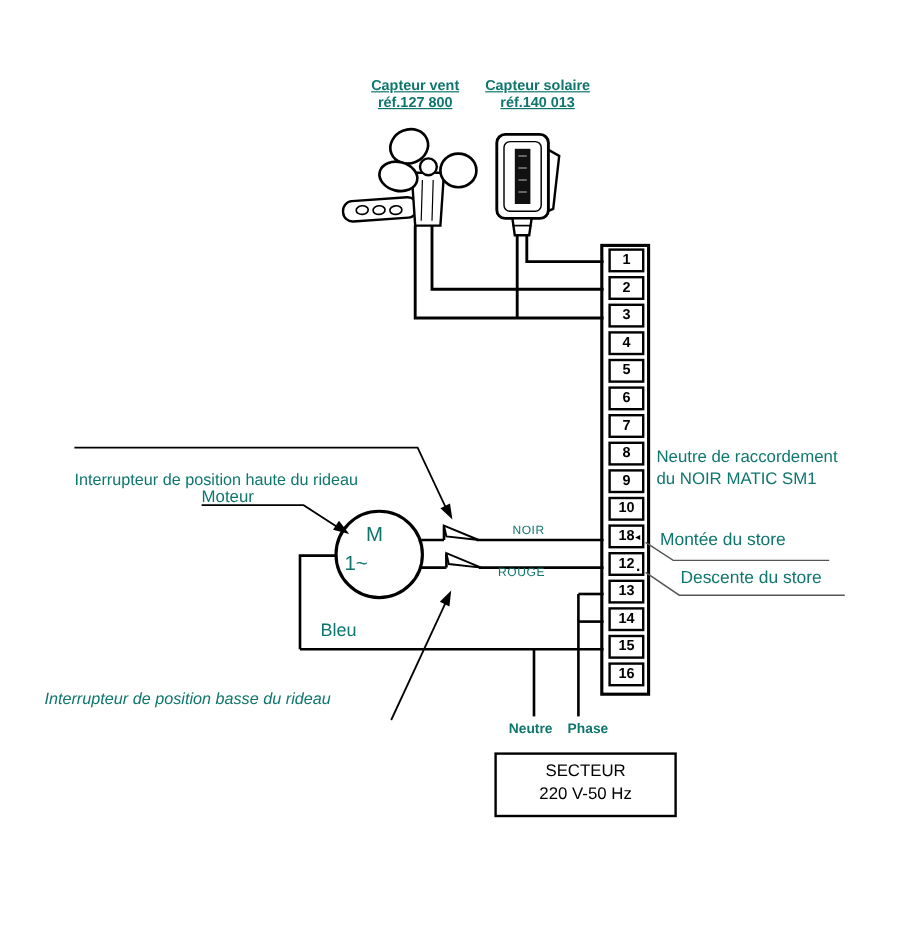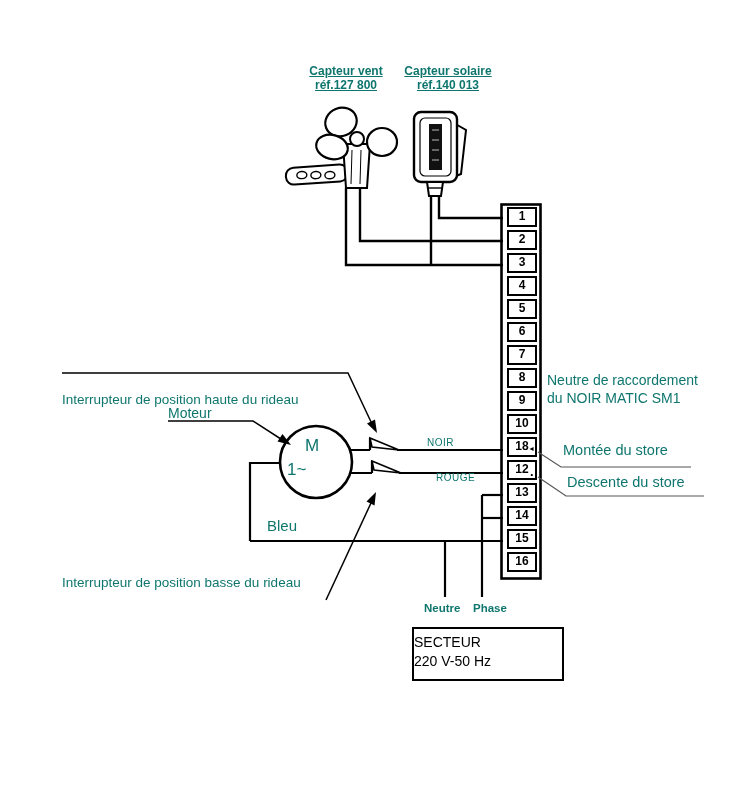--- a/index.html
+++ b/index.html
@@ -14,21 +14,21 @@
   .wire-label{font-size:10px;font-weight:normal;letter-spacing:0.5px;margin-top:16px;}
   .pw-label{font-size:11.5px;font-weight:bold;}
   .sw-label{font-size:13.5px;}
   .motor-glyph{font-size:17px;line-height:17px;}
   #tblock{position:absolute;left:507px;top:207px;width:30px;}
   .tcell{box-sizing:border-box;width:30px;height:20px;margin-bottom:3px;border:2px solid #000;
          background:#fff;font-size:12px;font-weight:bold;line-height:15px;text-align:center;}
   #t11-marker{position:absolute;left:528px;top:445px;font-size:7px;line-height:7px;}
   #t12-marker{position:absolute;left:530px;top:464px;font-size:13px;font-weight:bold;}
   #secteur-box{position:absolute;left:412px;top:627px;width:148px;height:46px;border:2.5px solid #000;
-               font-size:14px;line-height:19px;padding-top:4px;box-sizing:content-box;}
+               text-align:center;font-size:14px;line-height:19px;padding-top:4px;box-sizing:content-box;}
 </style>
 </head>
 <body>
 
 <div id="stage">
 
   <svg id="wiring" width="753" height="793" viewBox="0 0 753 793">
 
     <g stroke="#000" fill="#fff">
 
@@ -138,32 +138,32 @@
   <div class="lbl sensor-title" style="left:396px;top:64px;">
     <div>Capteur solaire</div>
     <div>réf.140 013</div>
   </div>
 
   <div class="lbl bornier-label" style="left:547px;top:371px;">
     <div>Neutre de raccordement</div>
     <div>du NOIR MATIC SM1</div>
   </div>
 
-  <div class="lbl out-label" style="left:563px;top:442px;">Montée du store</div>
+  <div class="lbl out-label" style="left:550px;top:442px;">Montée du store</div>
   <div class="lbl out-label" style="left:567px;top:474px;">Descente du store</div>
 
   <div class="lbl sw-label" style="left:62px;top:352px;margin-top:40px;">Interrupteur de position haute du rideau</div>
-  <div class="lbl sw-label" style="left:62px;top:575px;">Interrupteur de position basse du rideau</div>
+  <div class="lbl sw-label" style="left:37px;top:575px;font-style:italic;">Interrupteur de position basse du rideau</div>
 
   <div class="lbl" style="left:168px;top:405px;font-size:14px;text-align:right;">Moteur</div>
   <div class="lbl motor-glyph" style="left:305px;top:437px;">M</div>
   <div class="lbl motor-glyph" style="left:287px;top:461px;">1~</div>
 
   <div class="lbl wire-label" style="left:427px;top:421px;">NOIR</div>
-  <div class="lbl wire-label" style="left:436px;top:456px;">ROUGE</div>
+  <div class="lbl wire-label" style="left:415px;top:456px;">ROUGE</div>
   <div class="lbl" style="left:267px;top:517px;font-size:15px;">Bleu</div>
 
   <div class="lbl pw-label" style="left:424px;top:602px;text-align:center;">Neutre</div>
   <div class="lbl pw-label" style="left:473px;top:602px;">Phase</div>
 
   <div id="secteur-box">
     <div>SECTEUR</div>
     <div>220 V-50 Hz</div>
   </div>
 

